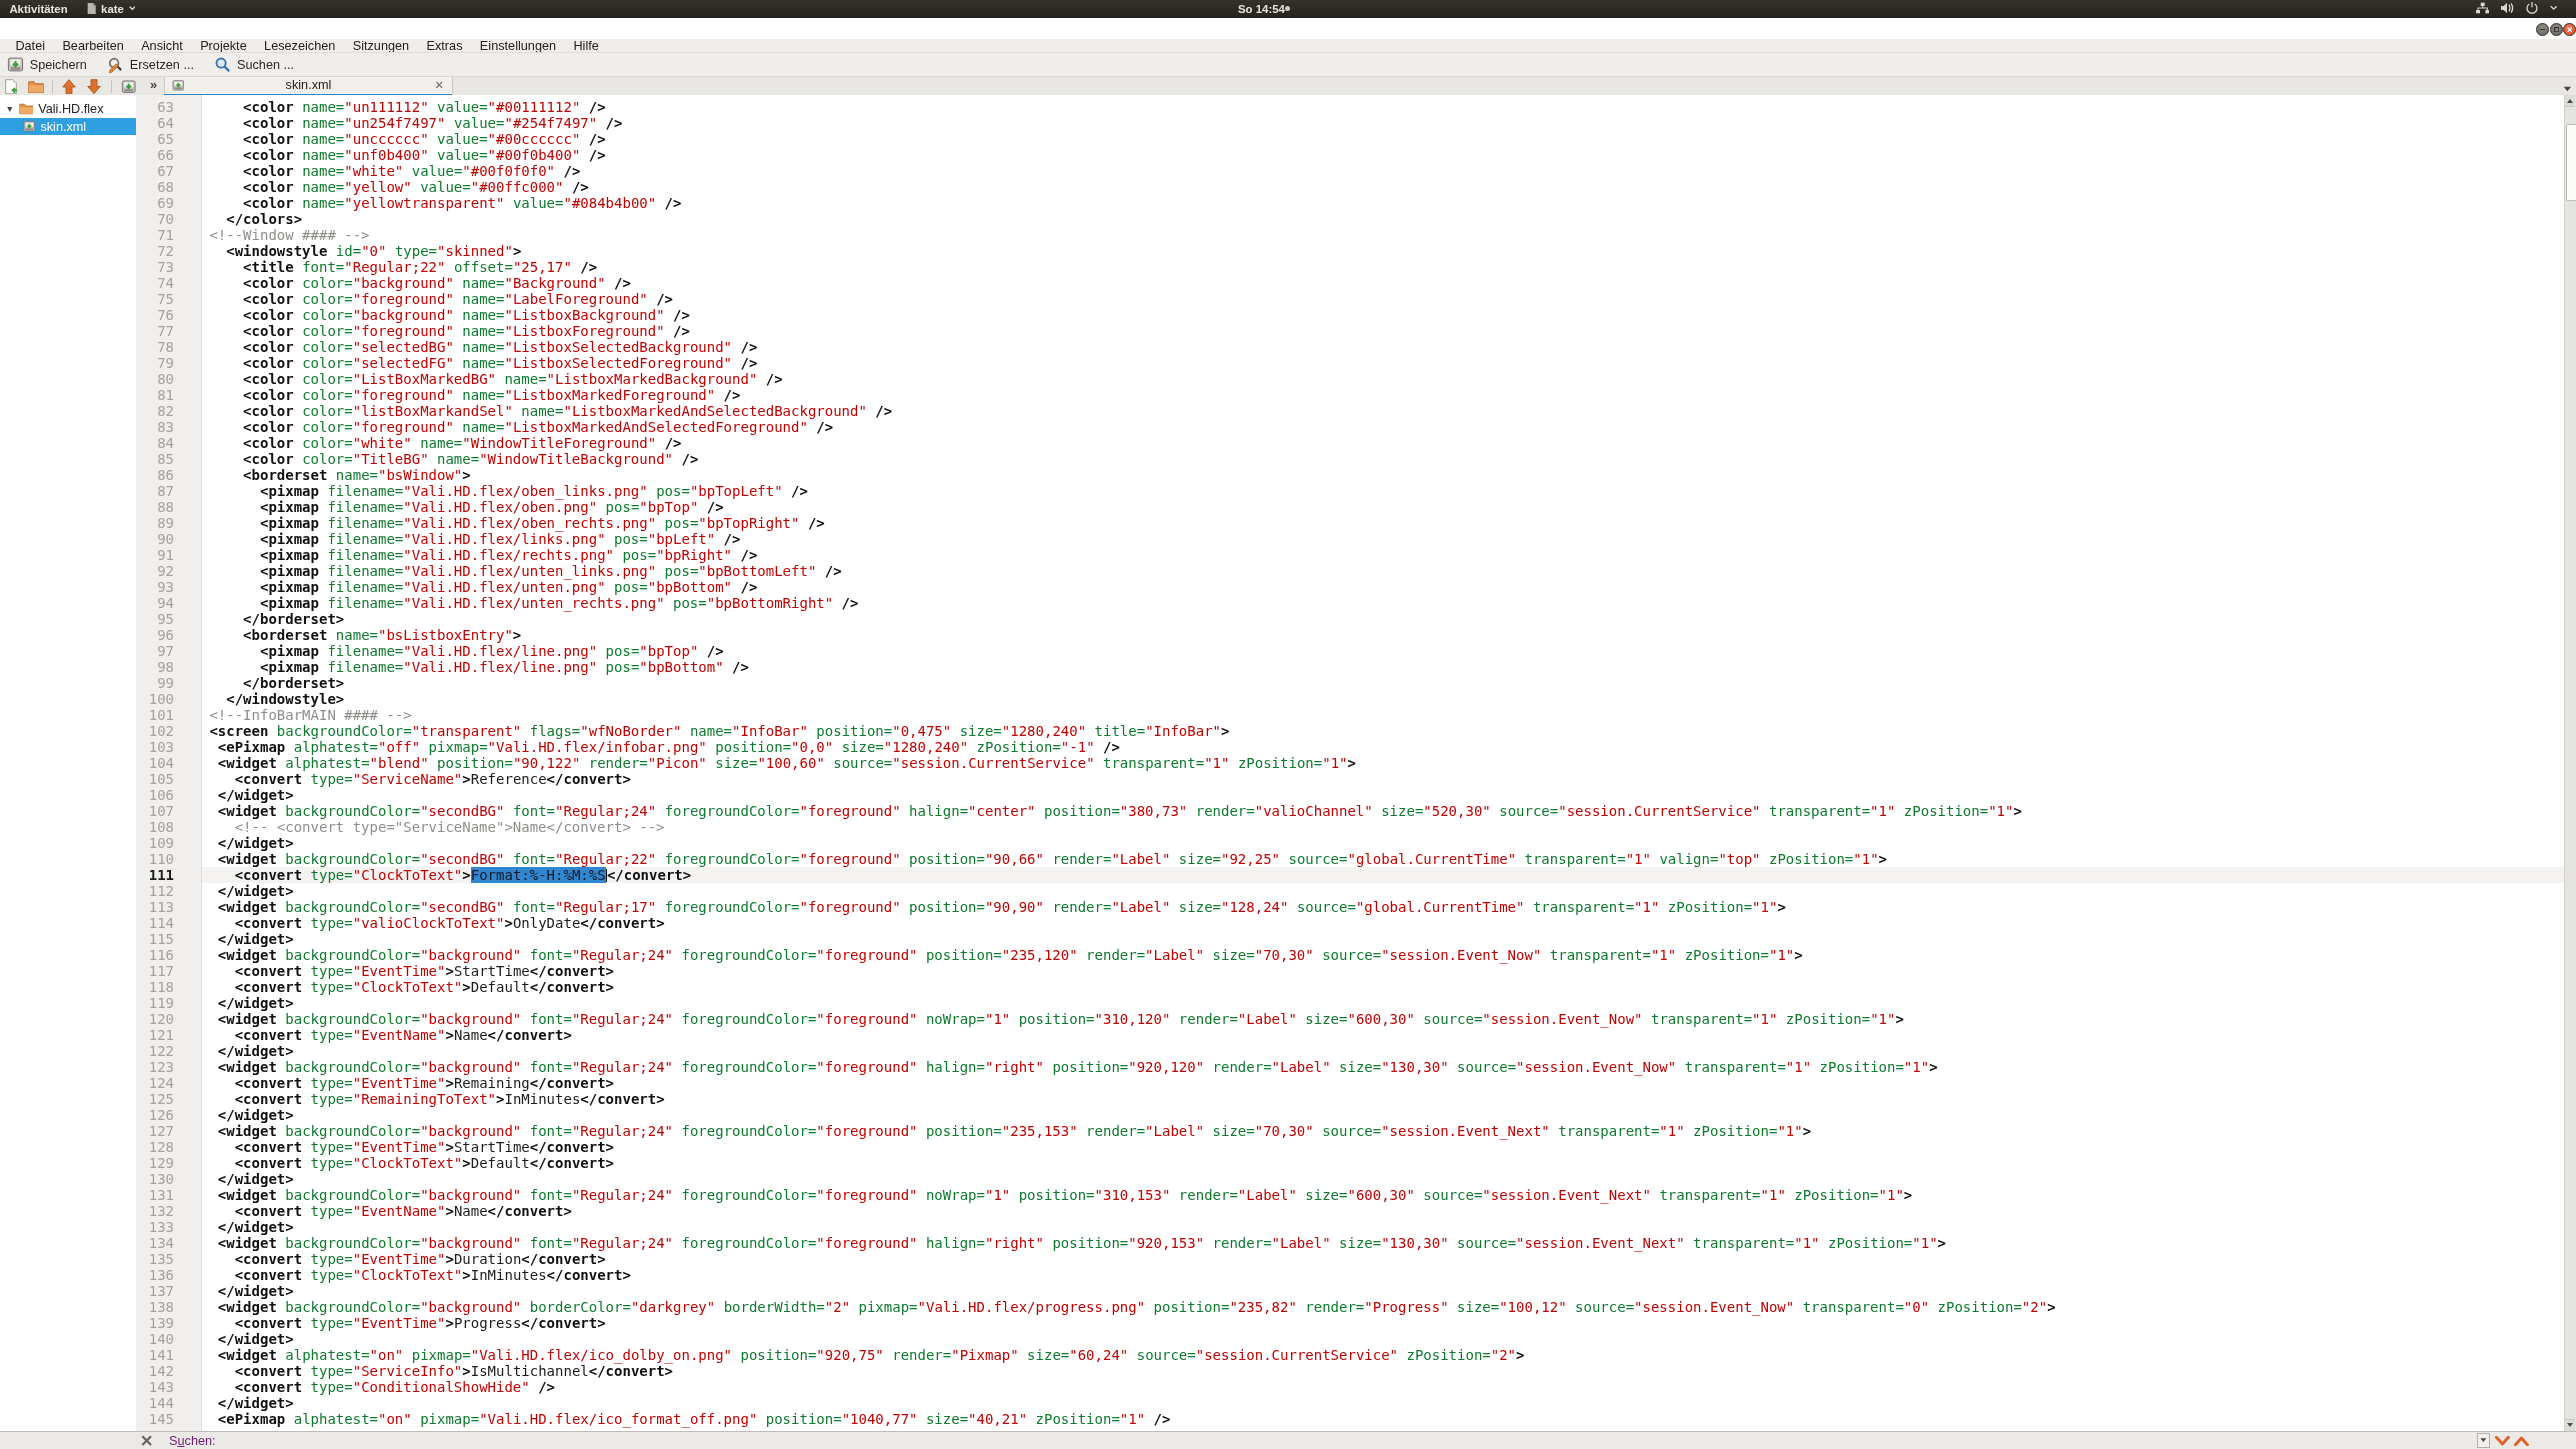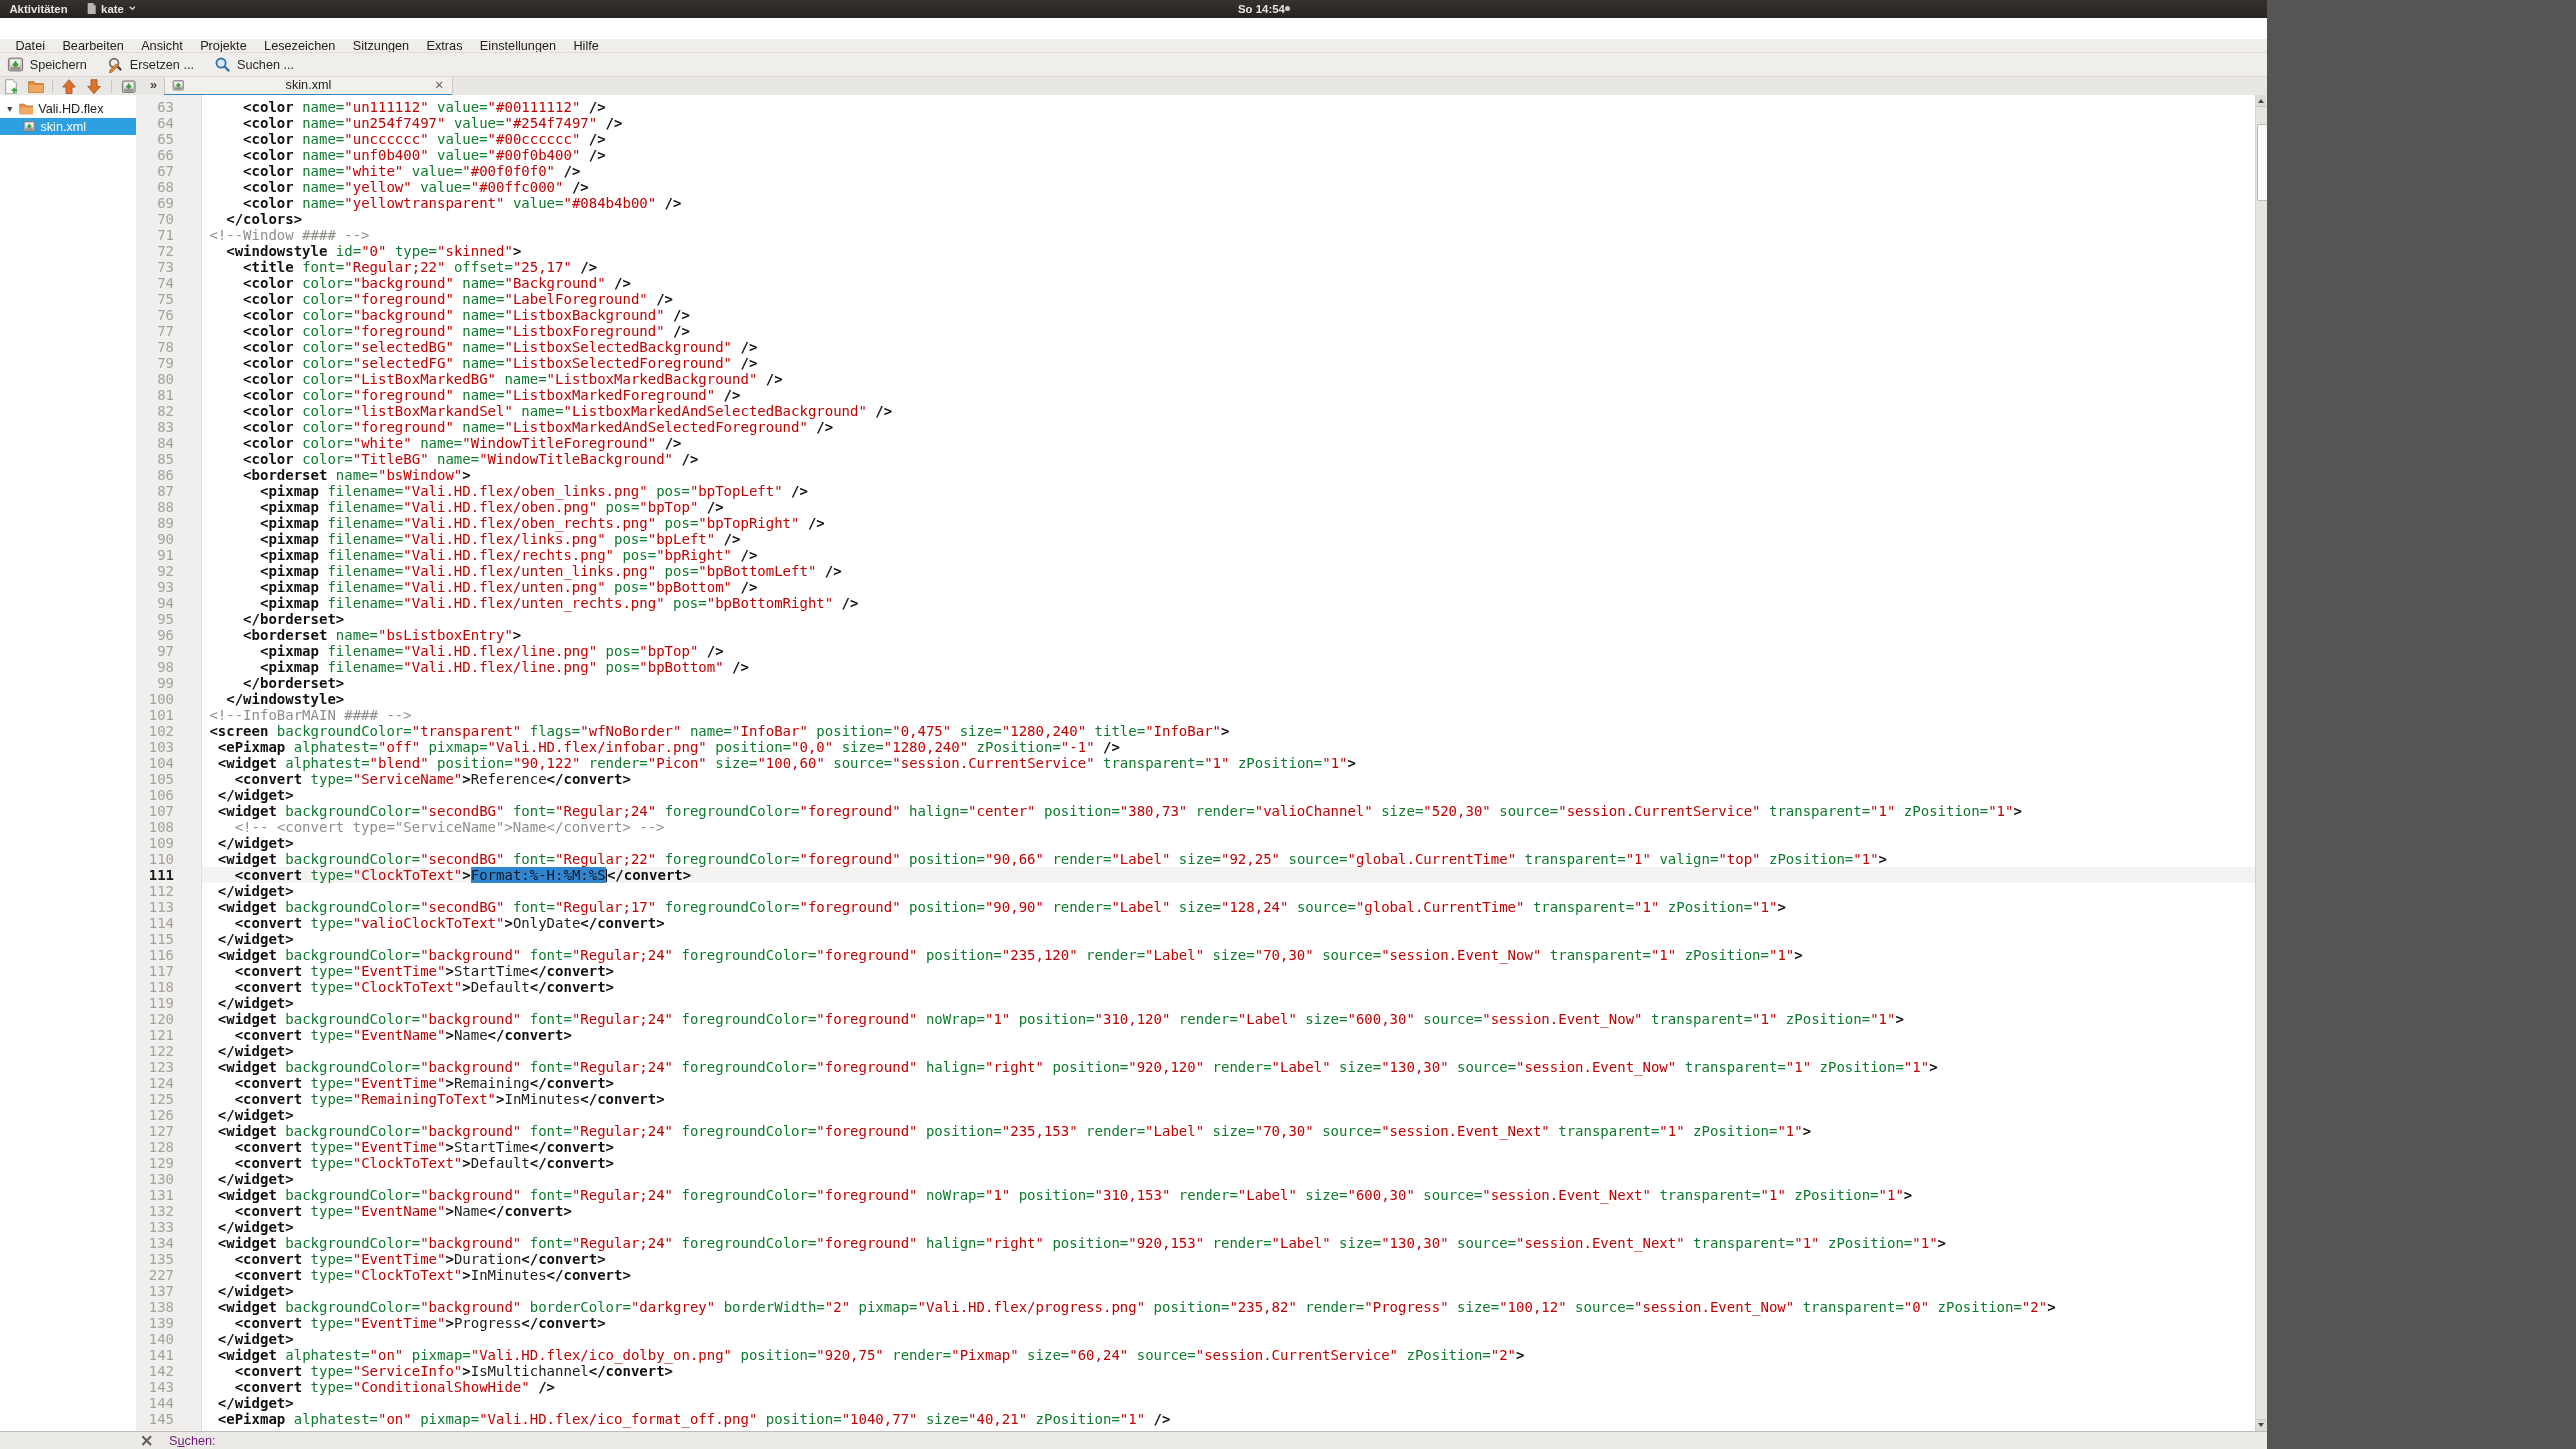--- a/index.html
+++ b/index.html
@@ -1,16 +1,16 @@
 <!DOCTYPE html>
 <html style="font-size:10.7px"><head>
 <meta charset="utf-8">
 <style>
   html,body{margin:0;padding:0;background:#555;}
-  #screen{position:relative;width:2267px;height:1449px;overflow:hidden;background:#ffffff;
+  #screen{position:relative;width:2576px;height:1449px;overflow:hidden;background:#ffffff;
           font-family:"Liberation Sans",sans-serif;-webkit-font-smoothing:antialiased;}
   
   #gnome-bar{position:absolute;left:0;top:0;width:2576px;height:18px;
     background:linear-gradient(#35322e,#27241f);color:#e6e3df;font-size:11.4px;font-weight:bold;}
   #activities{position:absolute;left:9.4px;top:2.7px;cursor:pointer;}
   #appmenu{position:absolute;left:87px;top:2.7px;display:flex;align-items:center;gap:4.7px;cursor:pointer;}
   #clock{position:absolute;left:1238px;top:2.7px;display:flex;align-items:center;}
   #clock .dot{width:5.4px;height:5.4px;border-radius:50%;background:#cfccc7;display:inline-block;}
   #tray{position:absolute;right:19px;top:2px;display:flex;align-items:center;gap:11.4px;}
   .tray-svg{display:block;}
@@ -339,21 +339,21 @@
         <div class="num">126</div>
         <div class="num">127</div>
         <div class="num">128</div>
         <div class="num">129</div>
         <div class="num">130</div>
         <div class="num">131</div>
         <div class="num">132</div>
         <div class="num">133</div>
         <div class="num">134</div>
         <div class="num">135</div>
-        <div class="num">227</div>
+        <div class="num">136</div>
         <div class="num">137</div>
         <div class="num">138</div>
         <div class="num">139</div>
         <div class="num">140</div>
         <div class="num">141</div>
         <div class="num">142</div>
         <div class="num">143</div>
         <div class="num">144</div>
         <div class="num">145</div>
       </div>

